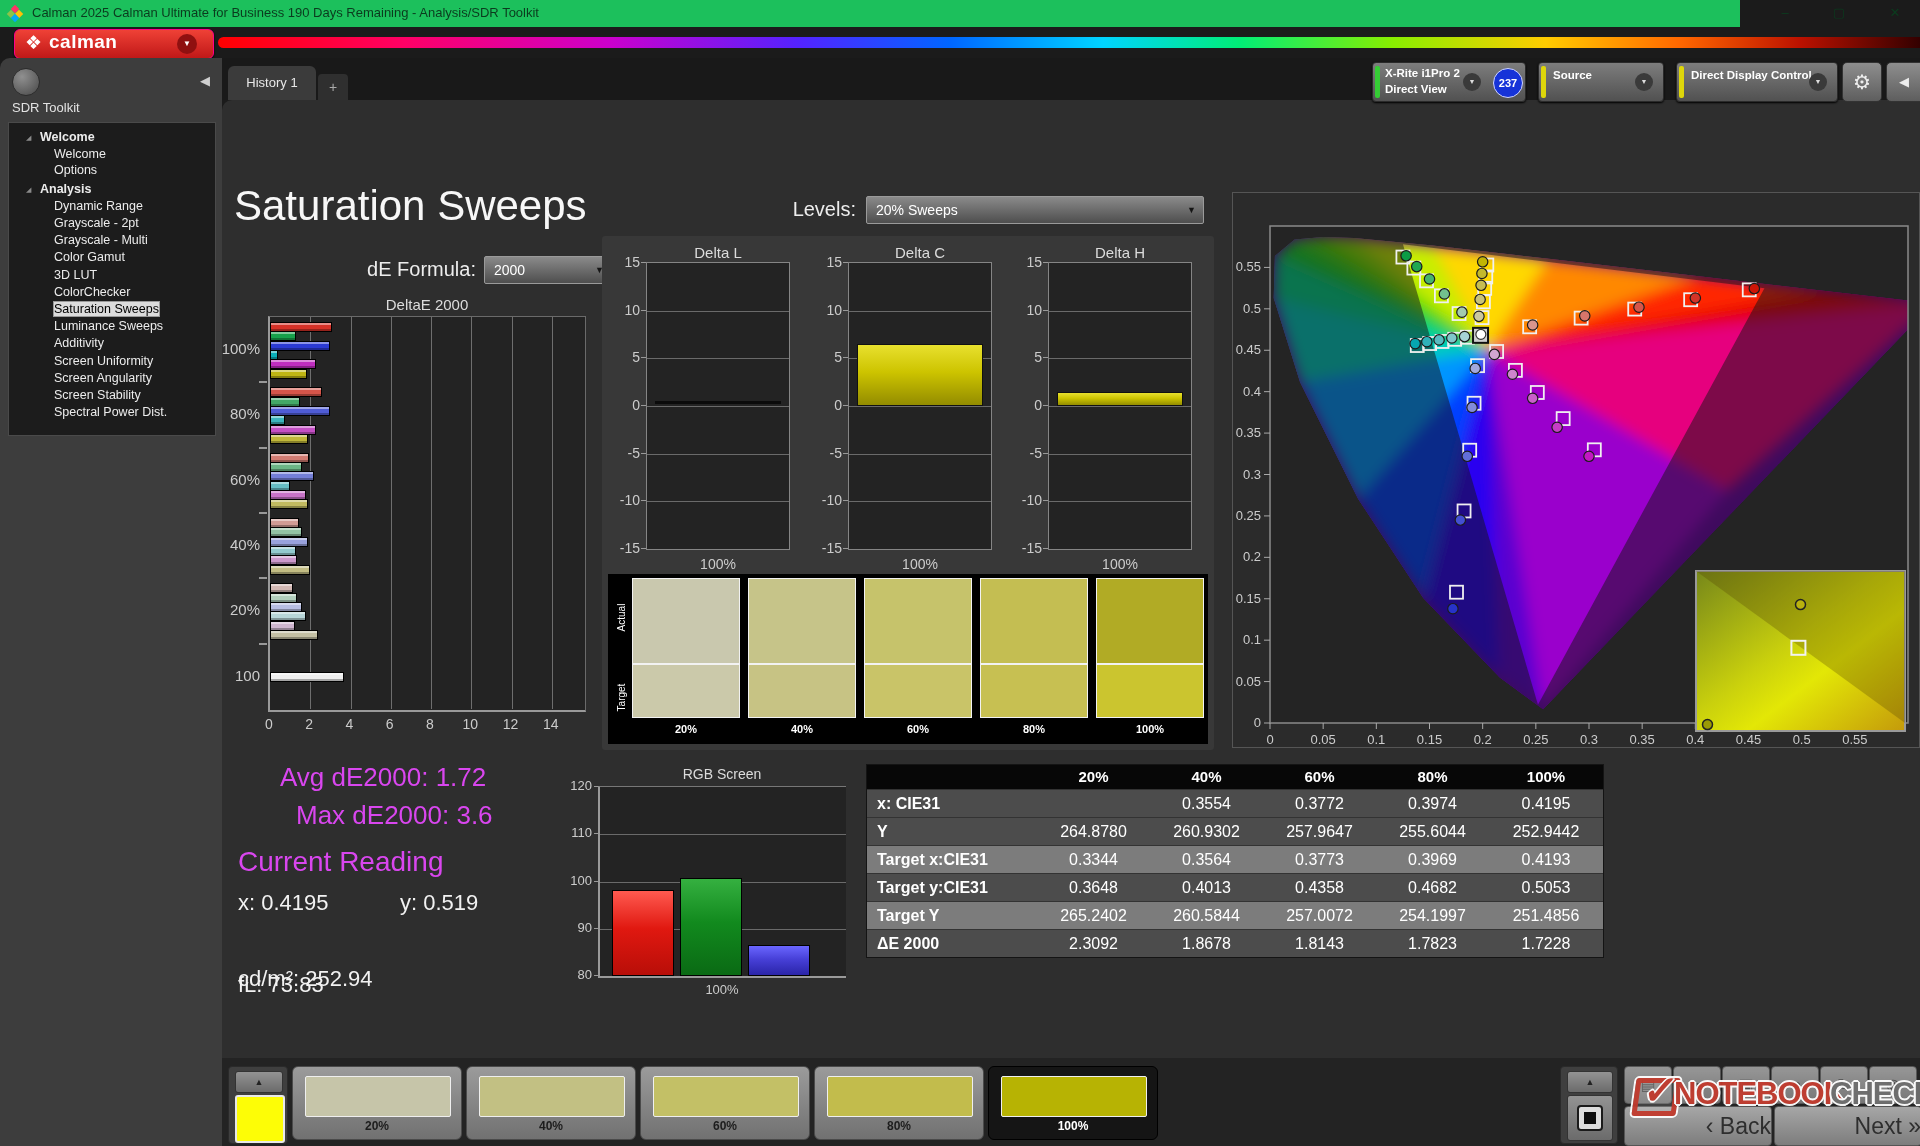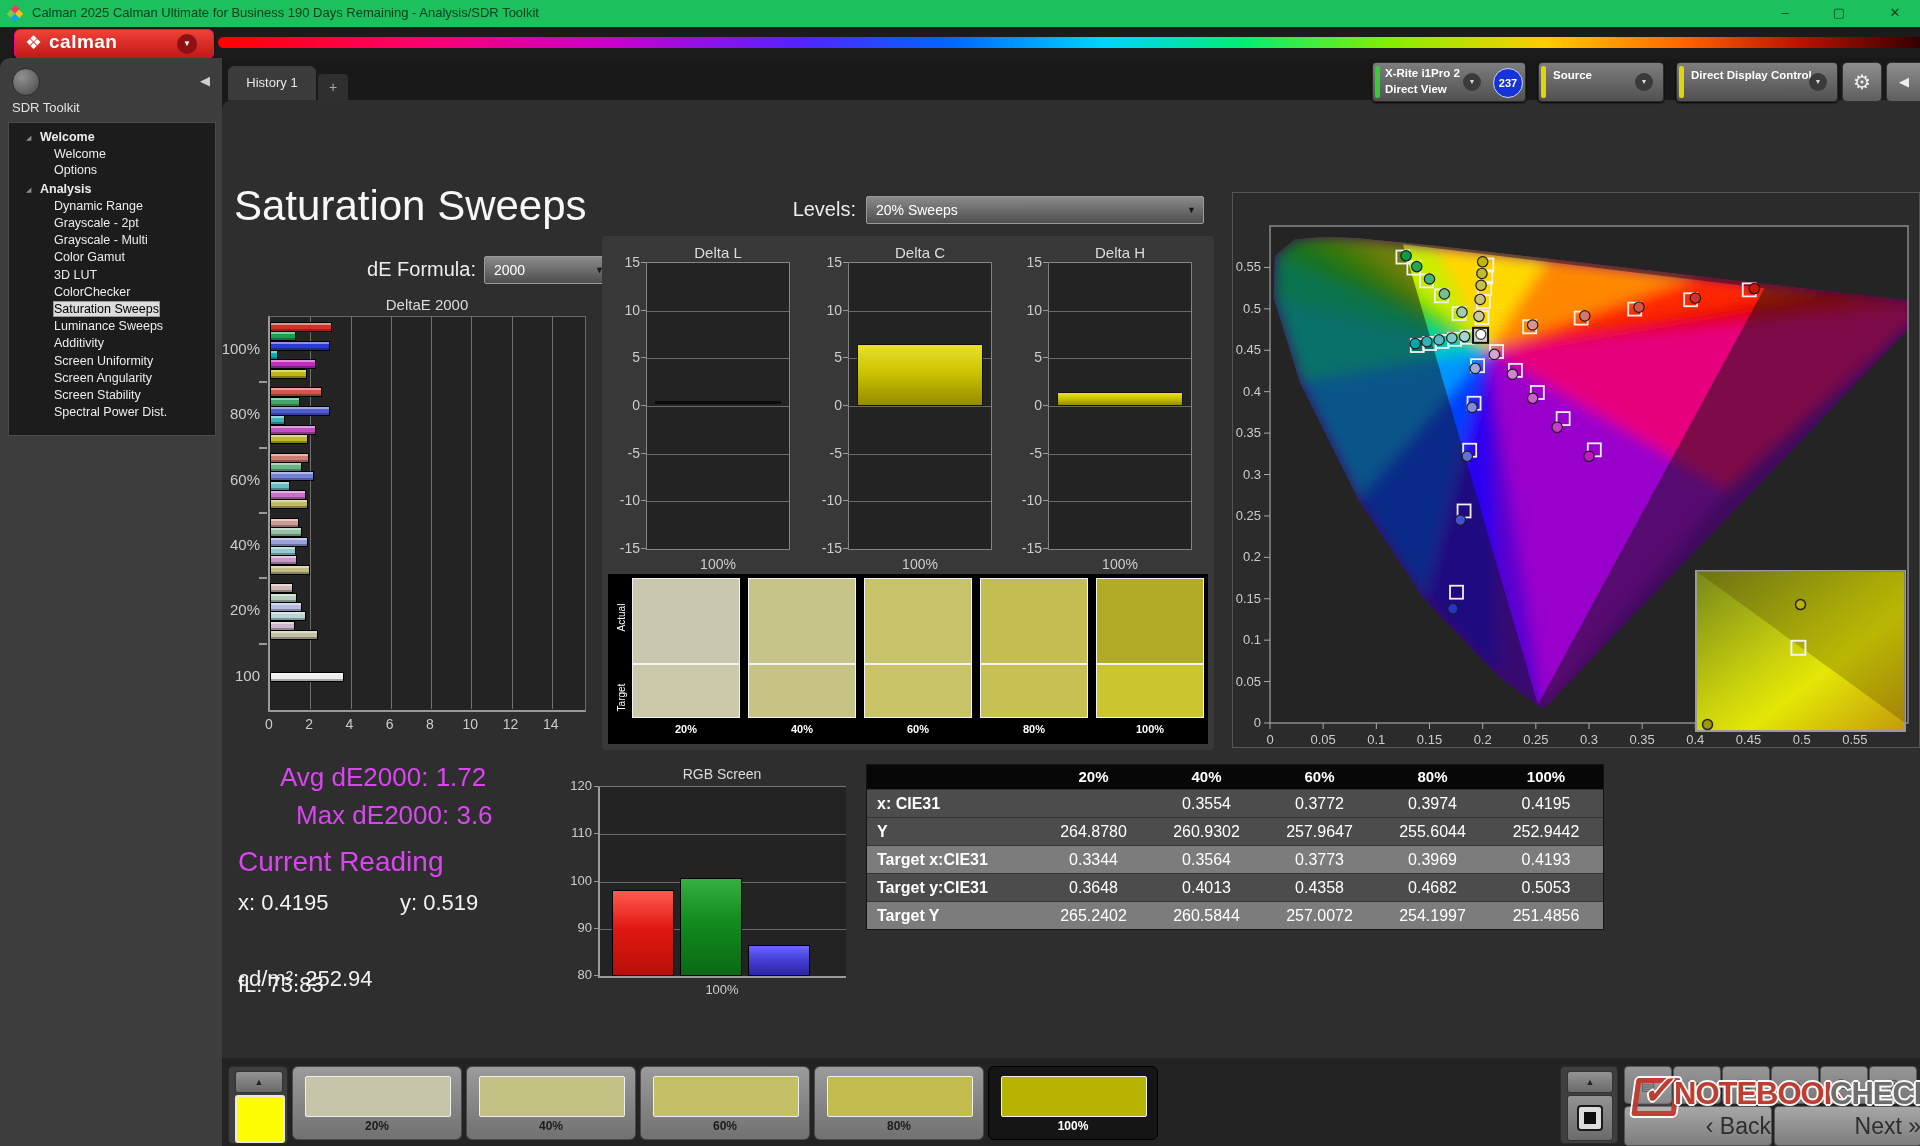--- a/index.html
+++ b/index.html
@@ -1,19 +1,19 @@
 <!DOCTYPE html>
 <html><head>
 <meta charset="utf-8">
 <style>
   html,body{margin:0;padding:0;background:#000;font-family:"Liberation Sans",sans-serif;}
   #app{position:relative;width:1920px;height:1146px;background:#1b1b1b;overflow:hidden;}
   .abs{position:absolute;}
   
-  #titlebar{left:0;top:0;width:1920px;height:27px;background:#1cc05c;}
+  #titlebar{left:0;top:0;width:1740px;height:27px;background:#1cc05c;}
   #title-text{left:32px;top:5px;font-size:13px;color:#0b3b1e;}
   .winctl{top:3px;width:34px;height:20px;text-align:center;font-size:13px;color:#0b3b1e;line-height:20px;}
   .appicon{left:8px;top:6px;width:16px;height:16px;}
   .appicon i{position:absolute;width:6px;height:6px;transform:rotate(45deg);}
   
   #brand-btn{left:14px;top:29px;width:198px;height:28px;border-radius:6px;background:linear-gradient(180deg,#ef4136,#c01818);border:1px solid #f08;box-shadow:0 1px 2px #000;}
   #brand-diamond{position:absolute;left:10px;top:1px;color:#fff;font-size:19px;}
   #brand-name{position:absolute;left:34px;top:1px;color:#fff;font-size:19px;font-weight:bold;letter-spacing:.5px;}
   #brand-caret{position:absolute;left:162px;top:4px;width:20px;height:20px;border-radius:50%;background:#8f1010;color:#fff;font-size:8px;text-align:center;line-height:20px;}
   #rainbow{left:218px;top:37px;width:1702px;height:11px;border-radius:6px 0 0 6px;
@@ -592,20 +592,28 @@
         <div class="tcell" style="left: 622px; width: 114px;">0.5053</div>
       </div>
       <div class="trow" style="height: 27px; background: rgb(124, 124, 124); border-top: 1px solid rgb(51, 51, 51);">
         <div class="tcell" style="left: 0px; width: 170px; text-align: left; padding-left: 10px; font-weight: bold; box-sizing: border-box;">Target Y</div>
         <div class="tcell" style="left: 170px; width: 113px;">265.2402</div>
         <div class="tcell" style="left: 283px; width: 113px;">260.5844</div>
         <div class="tcell" style="left: 396px; width: 113px;">257.0072</div>
         <div class="tcell" style="left: 509px; width: 113px;">254.1997</div>
         <div class="tcell" style="left: 622px; width: 114px;">251.4856</div>
       </div>
+      <div class="trow" style="height: 27px; background: rgb(76, 76, 76); border-top: 1px solid rgb(51, 51, 51);">
+        <div class="tcell" style="left: 0px; width: 170px; text-align: left; padding-left: 10px; font-weight: bold; box-sizing: border-box;">ΔE 2000</div>
+        <div class="tcell" style="left: 170px; width: 113px;">2.3092</div>
+        <div class="tcell" style="left: 283px; width: 113px;">1.8678</div>
+        <div class="tcell" style="left: 396px; width: 113px;">1.8143</div>
+        <div class="tcell" style="left: 509px; width: 113px;">1.7823</div>
+        <div class="tcell" style="left: 622px; width: 114px;">1.7228</div>
+      </div>
     </div>
 
   <div class="abs panelgrp" style="left:228px;top:1066px;width:58px;height:76px">
     <div class="minibtn" style="left:6px;top:4px;width:46px;height:20px;font-size:9px;line-height:20px"><span>▲</span></div>
     <div class="minibtn" id="current-swatch" style="left: 6px; top: 28px; width: 46px; height: 44px; border: 2px solid rgb(232, 232, 232); background: rgb(253, 253, 6);"></div>
   </div>
   <div id="bottom-swatches">
       <div class="swbtn" style="left: 292px;">
         <div class="chip" style="background: rgb(198, 197, 169);"></div>
         <div class="lbl">20%</div>

